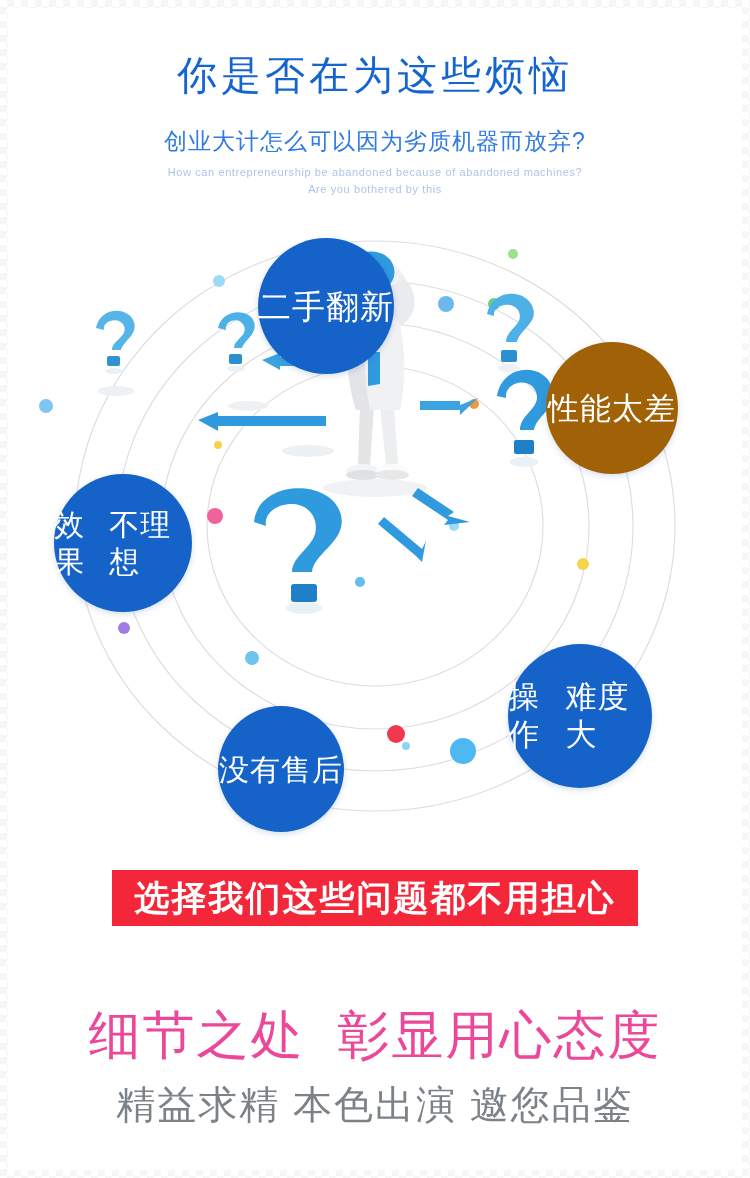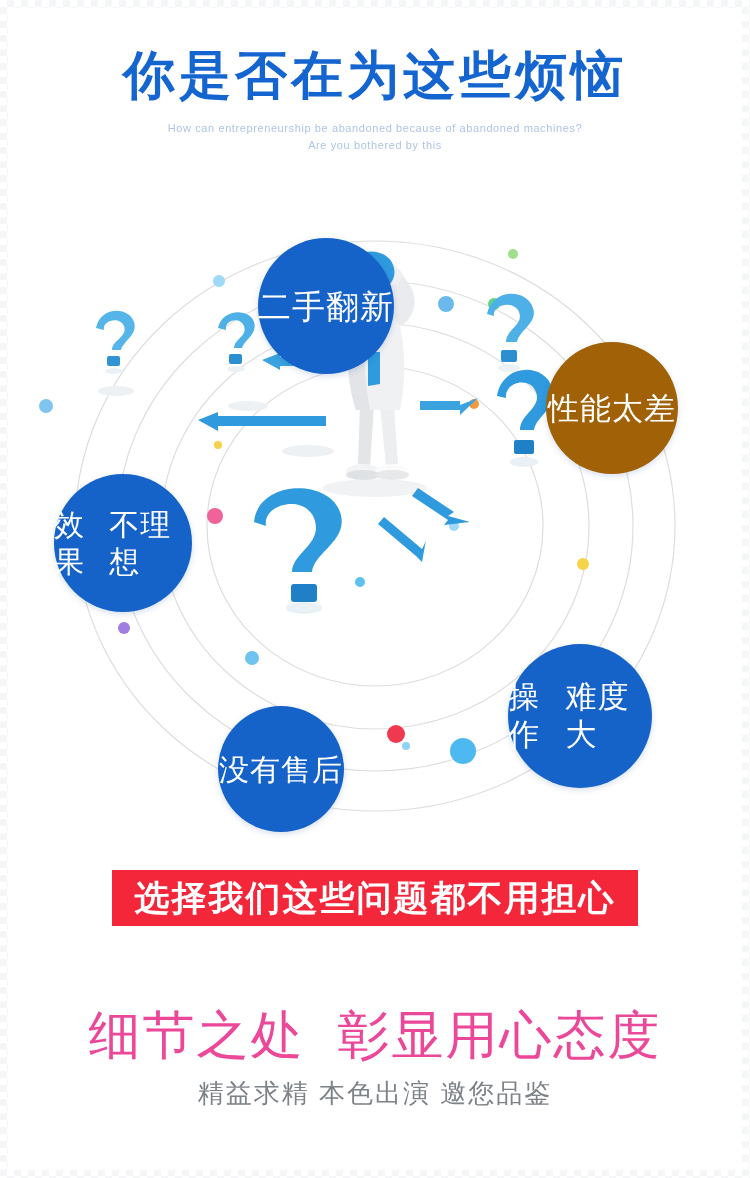--- a/index.html
+++ b/index.html
@@ -37,23 +37,23 @@
 
   
   .header {
     position: absolute;
     left: 0;
     top: 30px;
     width: 734px;
     text-align: center;
   }
   .main-title {
-    font-size: 52px;
+    font-size: 40px;
     line-height: 74px;
-    font-weight: bold;
+    font-weight: normal;
     color: #1565d0;
     letter-spacing: 4px;
     white-space: nowrap;
   }
   .sub-cn {
     margin-top: 14px;
     font-size: 23px;
     line-height: 30px;
     color: #2f7be0;
     letter-spacing: 1px;
@@ -131,37 +131,38 @@
     text-align: center;
   }
   .footer-title {
     font-size: 52px;
     line-height: 64px;
     color: #1977f3;
     letter-spacing: 2px;
     white-space: nowrap;
   }
   .footer-sub {
-    margin-top: 2px;
-    font-size: 26px;
+    margin-top: 14px;
+    font-size: 39px;
     line-height: 38px;
     color: #7d8287;
     letter-spacing: 2px;
     white-space: nowrap;
   }
 </style>
 </head>
 <body>
 
 <div id="page"></div>
 
 <div id="canvas">
 
   <div class="header">
     <div class="main-title" style="color: rgb(21, 101, 208);">你是否在为这些烦恼</div>
+    <div class="sub-cn" style="color: rgb(47, 123, 224);">创业大计怎么可以因为劣质机器而放弃?</div>
     <div class="sub-en" style="color: rgb(174, 196, 232);">
       <div>How can entrepreneurship be abandoned because of abandoned machines?</div>
       <div>Are you bothered by this</div>
     </div>
   </div>
 
   <div class="stage">
 
     <svg width="734" height="610" viewBox="0 0 734 610">
       <g fill="none" stroke="#dedede" stroke-width="1.2">

